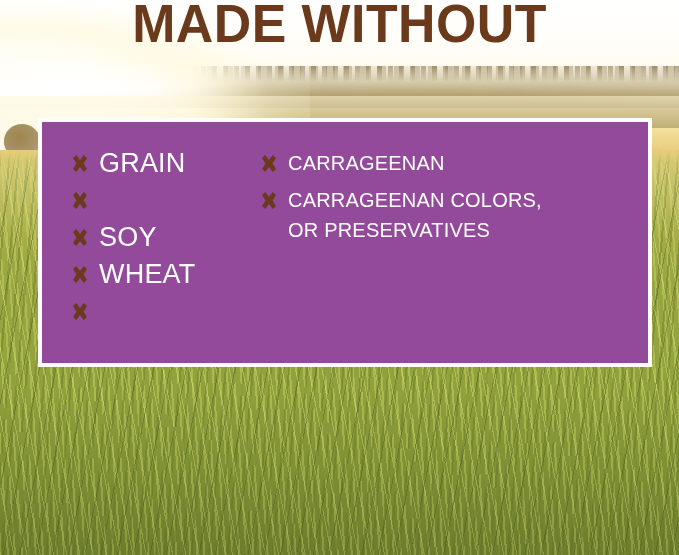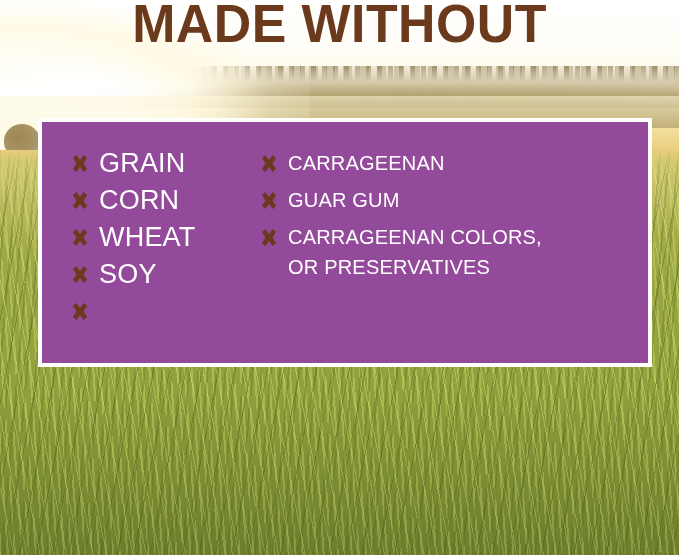--- a/index.html
+++ b/index.html
@@ -213,63 +213,54 @@
               </svg>
             </span>
             <span class="item-label">GRAIN</span>
           </div>
           <div class="row">
             <span class="xmark">
               <svg viewBox="0 0 22 30" xmlns="http://www.w3.org/2000/svg" aria-hidden="true">
                 <path fill="#6b3a1e" d="M4.0 9.0 L7.3 6.0 L11.0 11.0 L14.7 6.0 L18.0 9.0 L14.6 14.5 L18.0 20.0 L14.7 23.0 L11.0 18.0 L7.3 23.0 L4.0 20.0 L7.4 14.5 Z"></path>
               </svg>
             </span>
-            <span class="item-label">CORN</span>
+          </div>
+          <div class="row">
+            <span class="xmark">
+              <svg viewBox="0 0 22 30" xmlns="http://www.w3.org/2000/svg" aria-hidden="true">
+                <path fill="#6b3a1e" d="M4.0 9.0 L7.3 6.0 L11.0 11.0 L14.7 6.0 L18.0 9.0 L14.6 14.5 L18.0 20.0 L14.7 23.0 L11.0 18.0 L7.3 23.0 L4.0 20.0 L7.4 14.5 Z"></path>
+              </svg>
+            </span>
+            <span class="item-label">SOY</span>
           </div>
           <div class="row">
             <span class="xmark">
               <svg viewBox="0 0 22 30" xmlns="http://www.w3.org/2000/svg" aria-hidden="true">
                 <path fill="#6b3a1e" d="M4.0 9.0 L7.3 6.0 L11.0 11.0 L14.7 6.0 L18.0 9.0 L14.6 14.5 L18.0 20.0 L14.7 23.0 L11.0 18.0 L7.3 23.0 L4.0 20.0 L7.4 14.5 Z"></path>
               </svg>
             </span>
             <span class="item-label">WHEAT</span>
           </div>
           <div class="row">
             <span class="xmark">
               <svg viewBox="0 0 22 30" xmlns="http://www.w3.org/2000/svg" aria-hidden="true">
                 <path fill="#6b3a1e" d="M4.0 9.0 L7.3 6.0 L11.0 11.0 L14.7 6.0 L18.0 9.0 L14.6 14.5 L18.0 20.0 L14.7 23.0 L11.0 18.0 L7.3 23.0 L4.0 20.0 L7.4 14.5 Z"></path>
               </svg>
             </span>
-            <span class="item-label">SOY</span>
-          </div>
-          <div class="row">
-            <span class="xmark">
-              <svg viewBox="0 0 22 30" xmlns="http://www.w3.org/2000/svg" aria-hidden="true">
-                <path fill="#6b3a1e" d="M4.0 9.0 L7.3 6.0 L11.0 11.0 L14.7 6.0 L18.0 9.0 L14.6 14.5 L18.0 20.0 L14.7 23.0 L11.0 18.0 L7.3 23.0 L4.0 20.0 L7.4 14.5 Z"></path>
-              </svg>
-            </span>
           </div>
         </div>
 
         <div class="col col-right">
           <div class="row">
             <span class="xmark">
               <svg viewBox="0 0 22 30" xmlns="http://www.w3.org/2000/svg" aria-hidden="true">
                 <path fill="#6b3a1e" d="M4.0 9.0 L7.3 6.0 L11.0 11.0 L14.7 6.0 L18.0 9.0 L14.6 14.5 L18.0 20.0 L14.7 23.0 L11.0 18.0 L7.3 23.0 L4.0 20.0 L7.4 14.5 Z"></path>
               </svg>
             </span>
             <span class="item-label">CARRAGEENAN</span>
-          </div>
-          <div class="row">
-            <span class="xmark">
-              <svg viewBox="0 0 22 30" xmlns="http://www.w3.org/2000/svg" aria-hidden="true">
-                <path fill="#6b3a1e" d="M4.0 9.0 L7.3 6.0 L11.0 11.0 L14.7 6.0 L18.0 9.0 L14.6 14.5 L18.0 20.0 L14.7 23.0 L11.0 18.0 L7.3 23.0 L4.0 20.0 L7.4 14.5 Z"></path>
-              </svg>
-            </span>
-            <span class="item-label">GUAR GUM</span>
           </div>
           <div class="row">
             <span class="xmark">
               <svg viewBox="0 0 22 30" xmlns="http://www.w3.org/2000/svg" aria-hidden="true">
                 <path fill="#6b3a1e" d="M4.0 9.0 L7.3 6.0 L11.0 11.0 L14.7 6.0 L18.0 9.0 L14.6 14.5 L18.0 20.0 L14.7 23.0 L11.0 18.0 L7.3 23.0 L4.0 20.0 L7.4 14.5 Z"></path>
               </svg>
             </span>
             <span class="item-label">CARRAGEENAN COLORS,
 OR PRESERVATIVES</span>
           </div>

